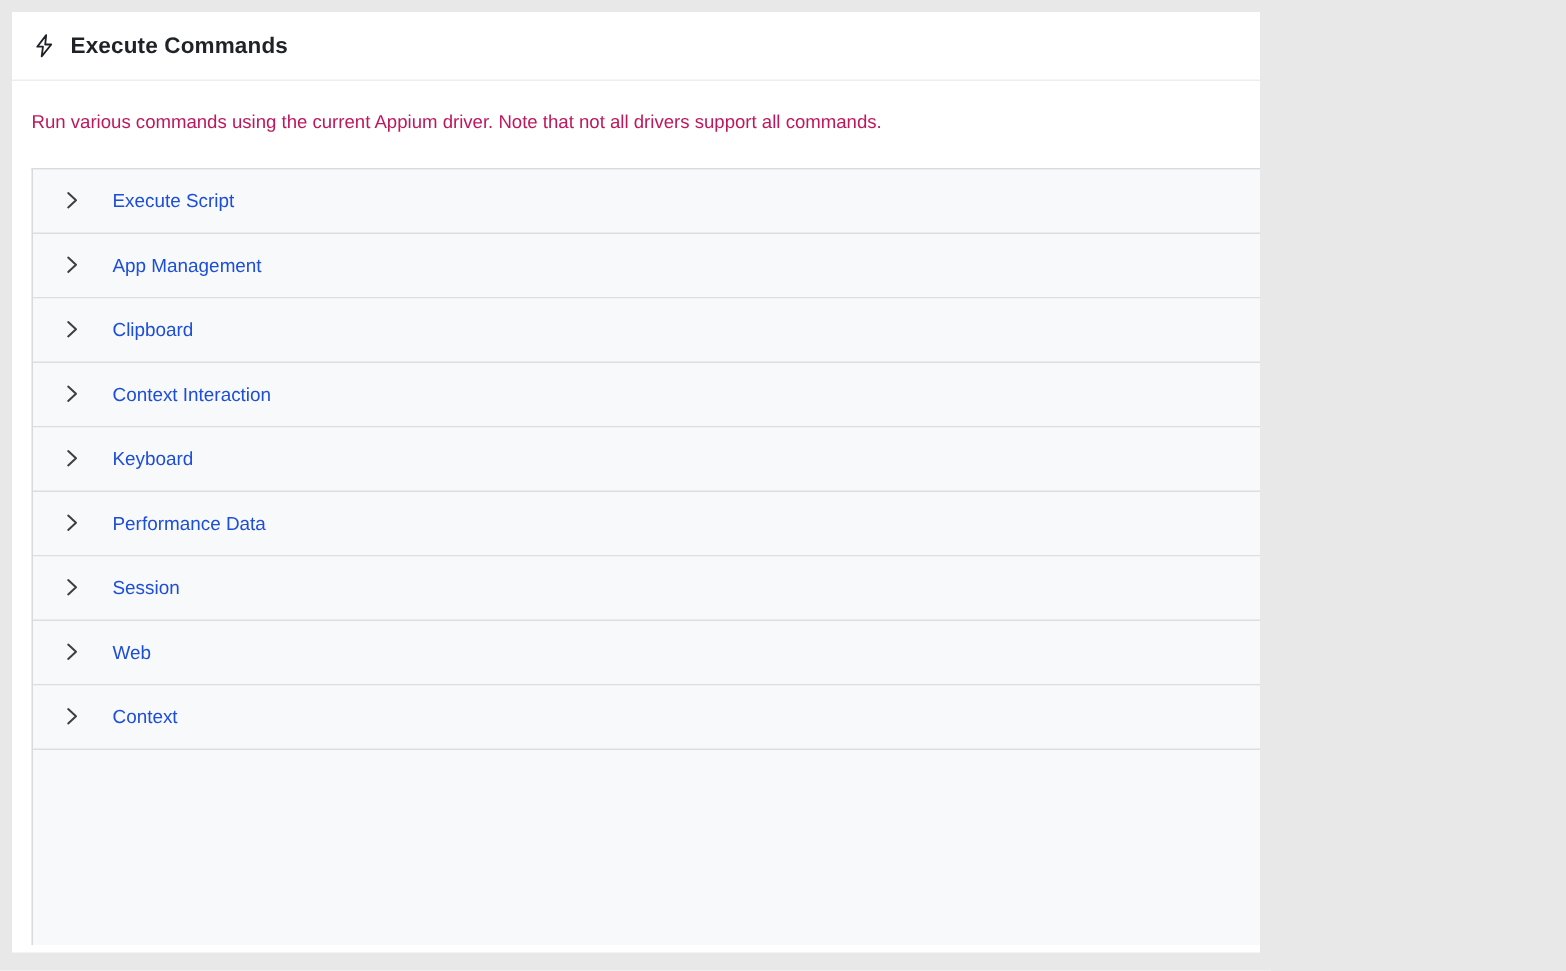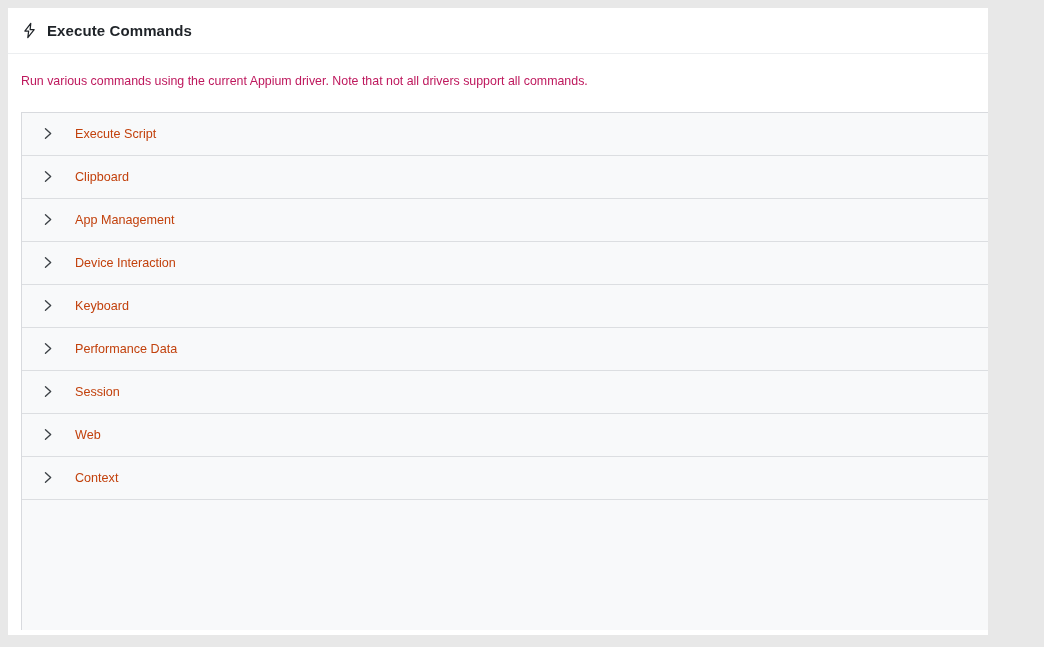--- a/index.html
+++ b/index.html
@@ -14,21 +14,21 @@
     font-family: "Liberation Sans", sans-serif;
     -webkit-font-smoothing: antialiased;
     overflow: hidden;
   }
 
   
   #page-root {
     position: absolute;
     left: 8px;
     top: 8px;
-    width: 980px;
+    width: 832px;
     height: 627px;
     background: #ffffff;
     box-sizing: border-box;
     overflow: hidden;
   }
 
   
   .card-header {
     height: 46px;
     box-sizing: border-box;
@@ -94,21 +94,21 @@
     height: 15px;
     margin-right: 19px;
     flex: 0 0 auto;
     display: inline-flex;
     align-items: center;
     justify-content: center;
   }
   .chevron svg { display: block; }
   .row-label {
     font-size: 12.6px;
-    color: #c2410c;
+    color: #1d4ed8;
     line-height: 1;
     white-space: nowrap;
   }
 </style>
 </head>
 <body>
 
 <div id="page-root">
 
   <div class="card-header">
@@ -132,40 +132,40 @@
       </span>
       <span class="row-label">Execute Script</span>
     </div>
 
     <div class="accordion-row">
       <span class="chevron">
         <svg width="11" height="13" viewBox="0 0 10 12" fill="none" stroke="#3b4045" stroke-width="1.25" stroke-linecap="round" stroke-linejoin="round">
           <path d="M2.2 1.6 L7.0 6 L2.2 10.4"></path>
         </svg>
       </span>
+      <span class="row-label">App Management</span>
+    </div>
+
+    <div class="accordion-row">
+      <span class="chevron">
+        <svg width="11" height="13" viewBox="0 0 10 12" fill="none" stroke="#3b4045" stroke-width="1.25" stroke-linecap="round" stroke-linejoin="round">
+          <path d="M2.2 1.6 L7.0 6 L2.2 10.4"></path>
+        </svg>
+      </span>
       <span class="row-label">Clipboard</span>
     </div>
 
-    <div class="accordion-row">
-      <span class="chevron">
-        <svg width="11" height="13" viewBox="0 0 10 12" fill="none" stroke="#3b4045" stroke-width="1.25" stroke-linecap="round" stroke-linejoin="round">
-          <path d="M2.2 1.6 L7.0 6 L2.2 10.4"></path>
-        </svg>
-      </span>
-      <span class="row-label">App Management</span>
-    </div>
-
-
-    <div class="accordion-row">
-      <span class="chevron">
-        <svg width="11" height="13" viewBox="0 0 10 12" fill="none" stroke="#3b4045" stroke-width="1.25" stroke-linecap="round" stroke-linejoin="round">
-          <path d="M2.2 1.6 L7.0 6 L2.2 10.4"></path>
-        </svg>
-      </span>
-      <span class="row-label">Device Interaction</span>
+
+    <div class="accordion-row">
+      <span class="chevron">
+        <svg width="11" height="13" viewBox="0 0 10 12" fill="none" stroke="#3b4045" stroke-width="1.25" stroke-linecap="round" stroke-linejoin="round">
+          <path d="M2.2 1.6 L7.0 6 L2.2 10.4"></path>
+        </svg>
+      </span>
+      <span class="row-label">Context Interaction</span>
     </div>
 
     <div class="accordion-row">
       <span class="chevron">
         <svg width="11" height="13" viewBox="0 0 10 12" fill="none" stroke="#3b4045" stroke-width="1.25" stroke-linecap="round" stroke-linejoin="round">
           <path d="M2.2 1.6 L7.0 6 L2.2 10.4"></path>
         </svg>
       </span>
       <span class="row-label">Keyboard</span>
     </div>

